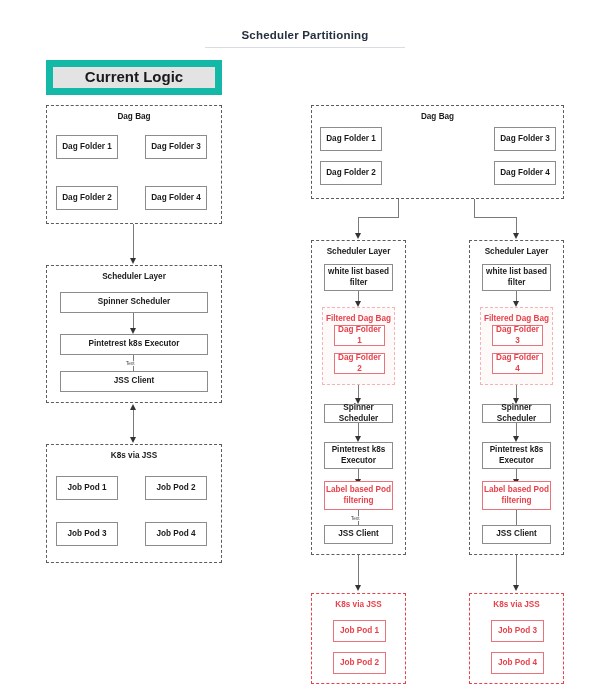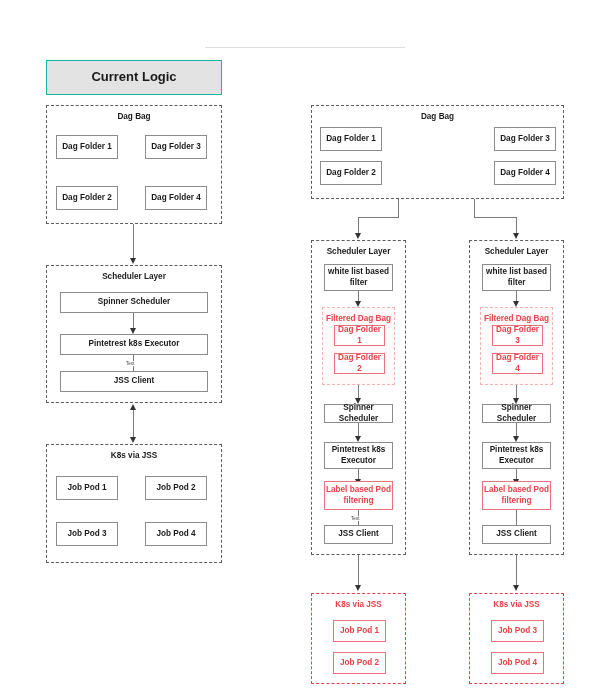--- a/index.html
+++ b/index.html
@@ -49,22 +49,22 @@
     justify-content: center;
     text-align: center;
     font-size: 8.2px;
     font-weight: bold;
     line-height: 1.25;
     background: #ffffff;
     border: 1px solid #8c8c8c;
     color: #1a1a1a;
   }
   .header-box {
-    font-size: 13px;
-    border: 1px solid #14b8a6;
+    font-size: 15px;
+    border: 7px solid #14b8a6;
   }
   .header-box.filled { background: #e3e3e3; }
 
   
   .group {
     position: absolute;
     box-sizing: border-box;
     border: 1px dashed #5c5c5c;
     background: transparent;
   }
@@ -125,20 +125,21 @@
     background: #ffffff;
     padding: 0 1px;
     white-space: nowrap;
   }
 </style>
 </head>
 <body>
 
 <div class="canvas">
 
+  <div class="title">Scheduler Partitioning</div>
   <div class="title-rule"></div>
 
   <div class="box header-box filled" style="left:46px; top:60px; width:176px; height:35px;">Current Logic</div>
 
   <div class="group" style="left:46px; top:105px; width:176px; height:119px;">
     <div class="group-label">Dag Bag</div>
   </div>
   <div class="box" style="left:56px; top:135px; width:62px; height:24px;">Dag Folder 1</div>
   <div class="box" style="left:145px; top:135px; width:62px; height:24px;">Dag Folder 3</div>
   <div class="box" style="left:56px; top:186px; width:62px; height:24px;">Dag Folder 2</div>

